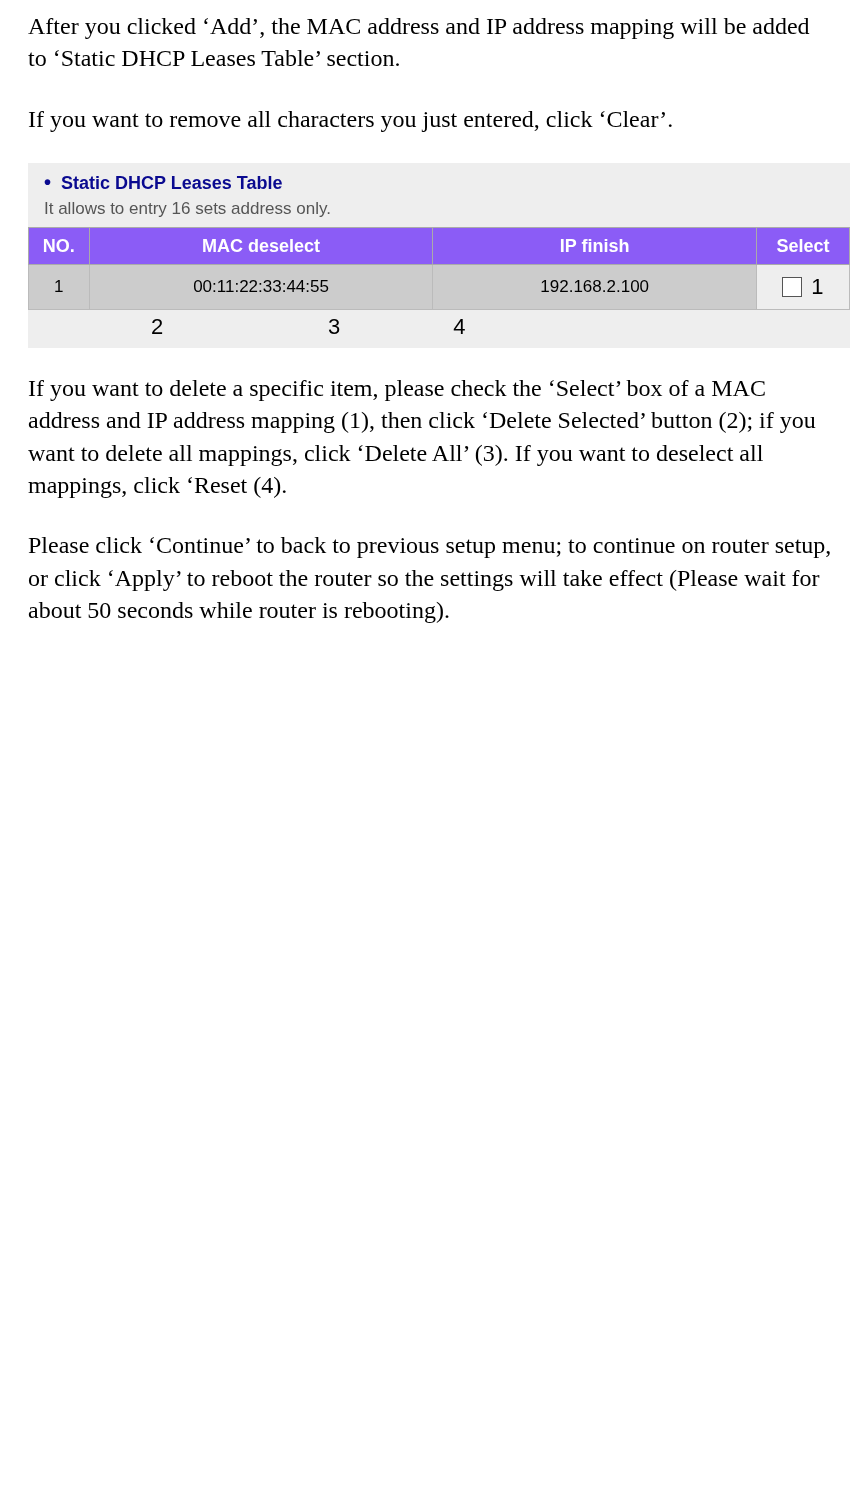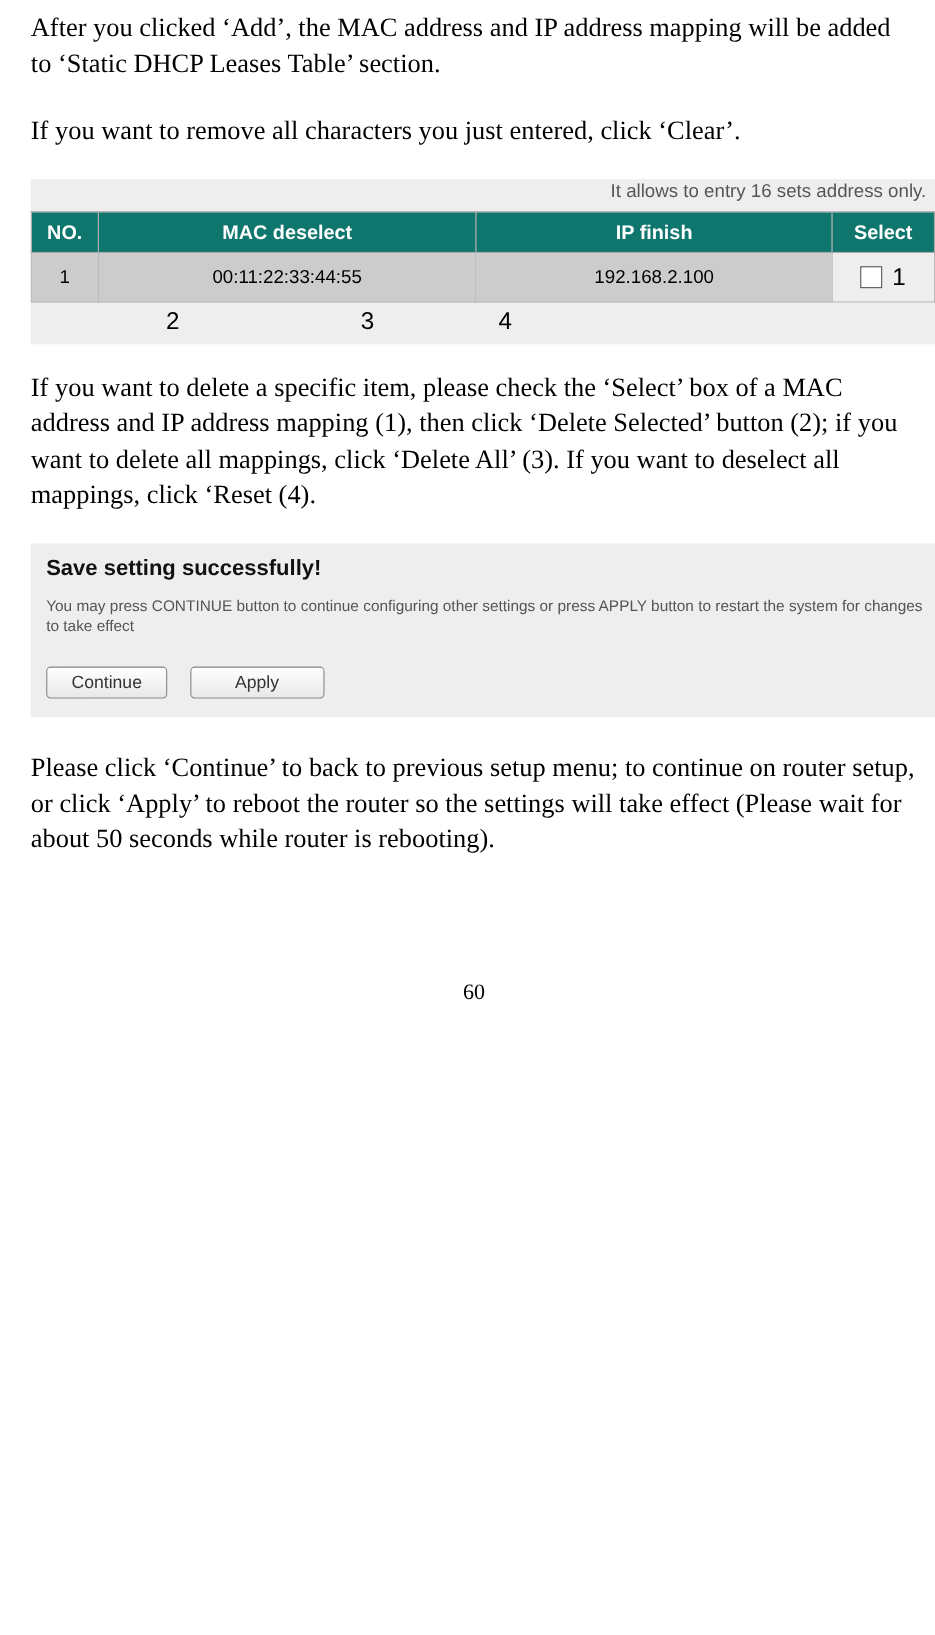--- a/index.html
+++ b/index.html
@@ -41,30 +41,29 @@
   .fig1 .titlebar::before {
     content: "\2022";
     color: #0a0a90;
     margin-right: 10px;
     font-size: 20px;
   }
   .fig1 .subtext {
     padding: 0 8px 6px 16px;
     color: #555;
     font-size: 17px;
-    text-align: right;
   }
 
   .dhcp-table {
     width: 100%;
     border-collapse: collapse;
     table-layout: fixed;
   }
   .dhcp-table th {
-    background: #0f766e;
+    background: #8b5cf6;
     color: #fff;
     font-weight: bold;
     font-size: 18px;
     padding: 6px 4px;
     border: 1px solid #aaa;
     text-align: center;
   }
   .dhcp-table td {
     background: #ccc;
     color: #000;
@@ -156,20 +155,21 @@
 </head>
 <body>
 
 <div class="page">
 
   <p class="para">After you clicked ‘Add’, the MAC address and IP address mapping will be added to ‘Static DHCP Leases Table’ section.</p>
 
   <p class="para">If you want to remove all characters you just entered, click ‘Clear’.</p>
 
   <div class="fig1">
+    <div class="titlebar">Static DHCP Leases Table</div>
     <div class="subtext">It allows to entry 16 sets address only.</div>
 
     <table class="dhcp-table">
       <colgroup>
         <col class="col-no">
           <col class="col-mac">
           <col class="col-ip">
           <col class="col-sel">
       </colgroup>
       <thead>
@@ -196,24 +196,17 @@
     <div class="annorow">
       <span style="width:190px">2</span>
       <span style="width:152px;text-align:center">3</span>
       <span style="width:86px;text-align:center">4</span>
     </div>
   </div>
 
   <p class="para">If you want to delete a specific item, please check the ‘Select’ box of a MAC address and IP address mapping (1), then click ‘Delete Selected’ button (2); if you want to delete all mappings, click ‘Delete All’ (3). If you want to deselect all mappings, click ‘Reset (4).</p>
 
 
-  <div class="fig2">
-    <div class="f2title">Save setting successfully!</div>
-    <div class="f2msg">You may press CONTINUE button to continue configuring other settings or press APPLY button to restart the system for changes to take effect</div>
-    <span class="rbtn ct">Continue</span>
-    <span class="rbtn ap">Apply</span>
-  </div>
 
   <p class="para" style="margin-bottom:0">Please click ‘Continue’ to back to previous setup menu; to continue on router setup, or click ‘Apply’ to reboot the router so the settings will take effect (Please wait for about 50 seconds while router is rebooting).</p>
 
-  <div class="pagenum">60</div>
 
 </div>
 
 </body></html>

